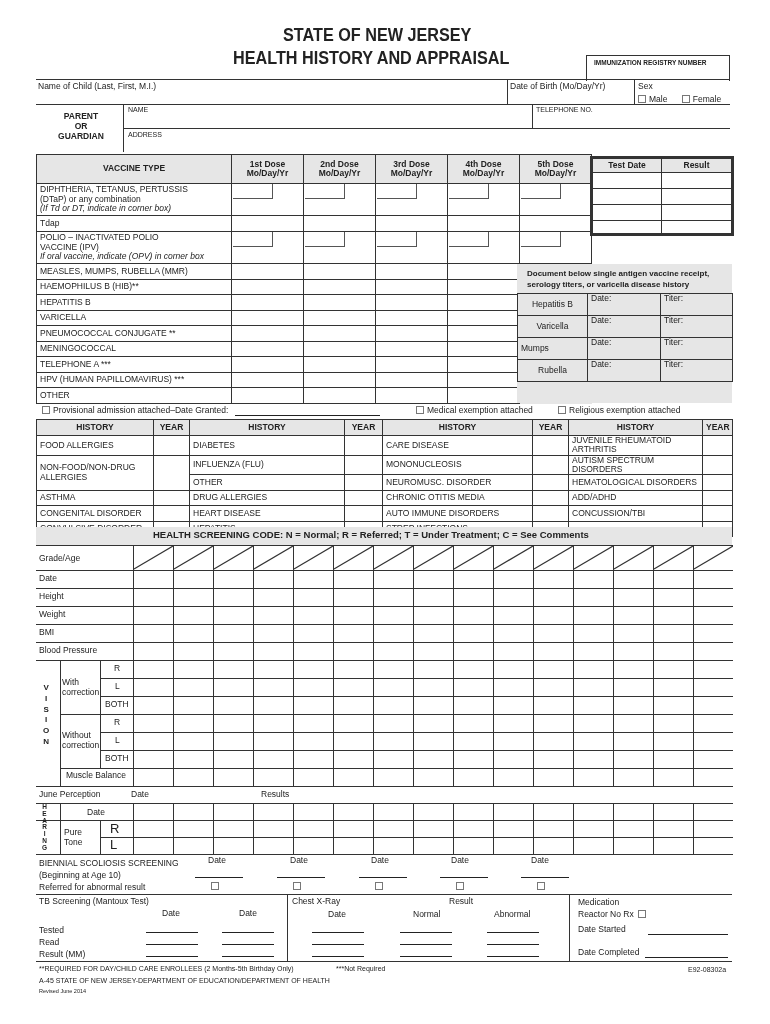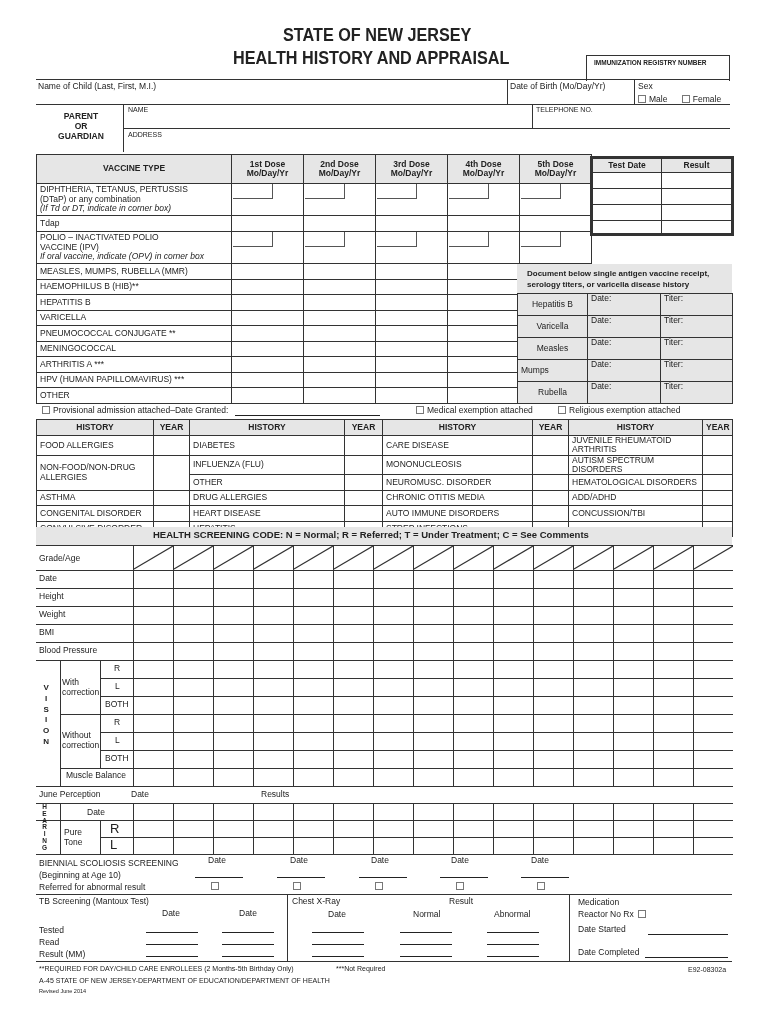--- a/index.html
+++ b/index.html
@@ -158,21 +158,21 @@
         <td></td>
       </tr>
   <tr style="height:15.5px">
         <td>MENINGOCOCCAL</td>
         <td></td>
         <td></td>
         <td></td>
         <td></td>
       </tr>
   <tr style="height:15.5px">
-        <td>ARTHRITIS A ***</td>
+        <td>TELEPHONE A ***</td>
         <td></td>
         <td></td>
         <td></td>
         <td></td>
       </tr>
   <tr style="height:15.5px">
         <td>HPV (HUMAN PAPILLOMAVIRUS) ***</td>
         <td></td>
         <td></td>
         <td></td>
@@ -242,25 +242,20 @@
       <col style="width:72px">
     </colgroup>
   <tbody>
       <tr style="height:22px" class="gray">
         <td style="text-align:center">Hepatitis B</td>
         <td style="vertical-align:top">Date:</td>
         <td style="vertical-align:top">Titer:</td>
       </tr>
   <tr style="height:22px" class="gray">
         <td style="text-align:center">Varicella</td>
-        <td style="vertical-align:top">Date:</td>
-        <td style="vertical-align:top">Titer:</td>
-      </tr>
-  <tr style="height:22px" class="gray">
-        <td style="text-align:center">Measles</td>
         <td style="vertical-align:top">Date:</td>
         <td style="vertical-align:top">Titer:</td>
       </tr>
   <tr style="height:22px" class="gray">
         <td style="text-align:left">Mumps</td>
         <td style="vertical-align:top">Date:</td>
         <td style="vertical-align:top">Titer:</td>
       </tr>
   <tr style="height:22px" class="gray">
         <td style="text-align:center">Rubella</td>

